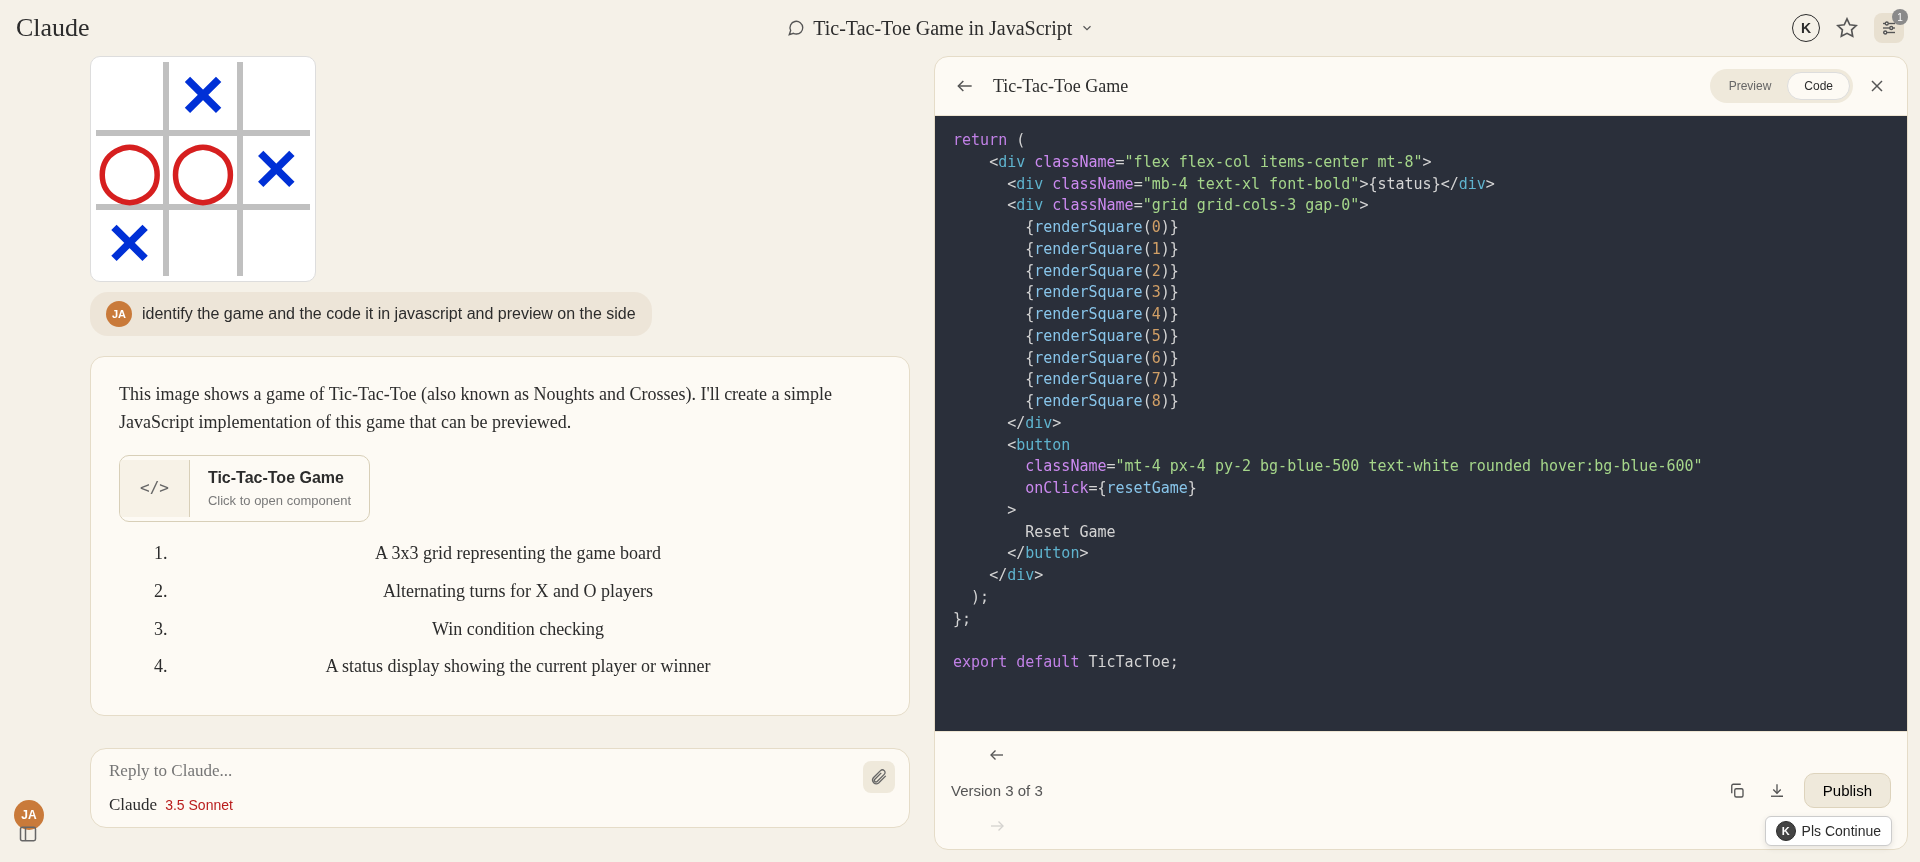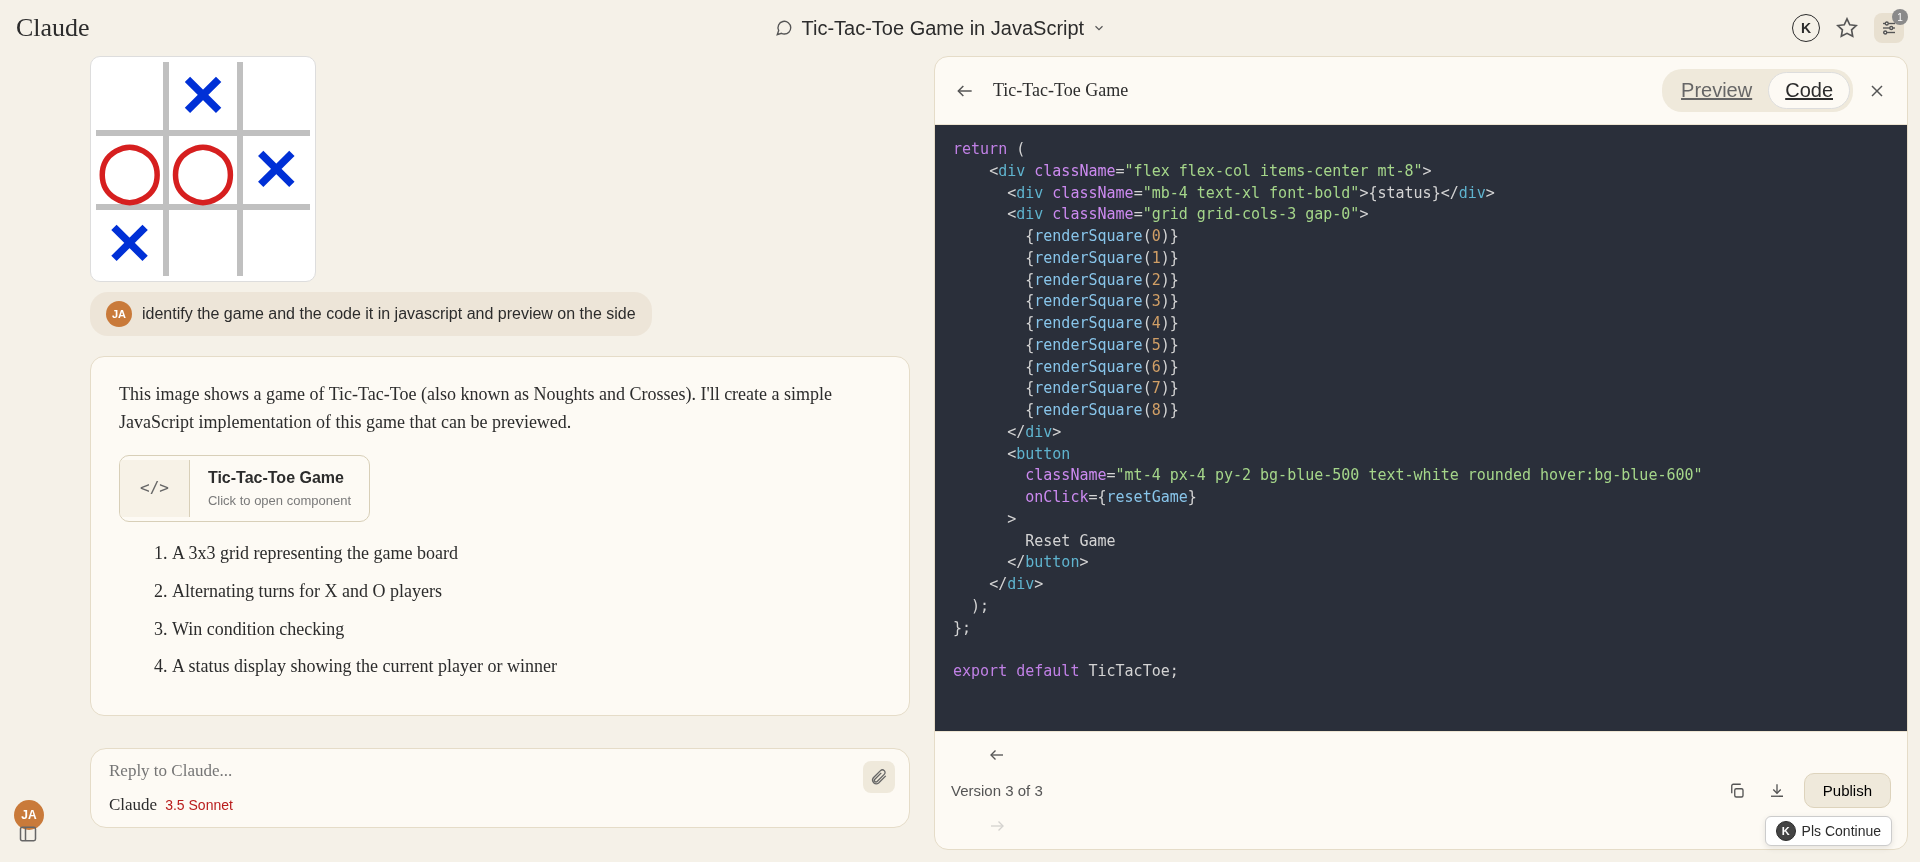--- a/index.html
+++ b/index.html
@@ -21,21 +21,21 @@
     .logo {
       font-family: Georgia, serif;
       font-size: 26px;
       font-weight: 500;
       color: #2c2c2c;
     }
     .title-area {
       display: flex;
       align-items: center;
       gap: 8px;
-      font-family: Liberation Sans, sans-serif;
+      font-family: Liberation Serif, serif;
       font-size: 20px;
     }
     .title-icon { display: flex; }
     .top-right {
       display: flex;
       align-items: center;
       gap: 12px;
     }
     .k-badge {
       width: 28px; height: 28px;
@@ -197,20 +197,21 @@
     .chip-sub {
       font-family: -apple-system, sans-serif;
       font-size: 13px;
       color: #7a7a7a;
     }
     .assistant-msg ol {
       margin: 12px 0 0 36px;
     }
     .assistant-msg li {
       margin: 10px 17px;
+      text-align: center;
     }
     .reply-box {
       margin-top: 32px;
       background: #fdfaf4;
       border: 1px solid #e5dcc8;
       border-radius: 16px;
       padding: 12px 18px;
       position: relative;
     }
     .reply-input {
@@ -284,24 +285,23 @@
       display: flex;
       background: #efe9db;
       border-radius: 20px;
       padding: 3px;
     }
     .toggle-btn {
       padding: 6px 16px;
       border-radius: 20px;
       border: none;
       background: transparent;
-      font-size: 20px;
+      font-size: 12px;
       cursor: pointer;
       color: #666;
-      text-decoration: underline;
     }
     .toggle-btn.active {
       background: #fdfaf4;
       border: 1px solid #ddd;
       color: #2c2c2c;
     }
     .code-area {
       flex: 1;
       background: #2a2f3a;
       color: #d4d4d4;

